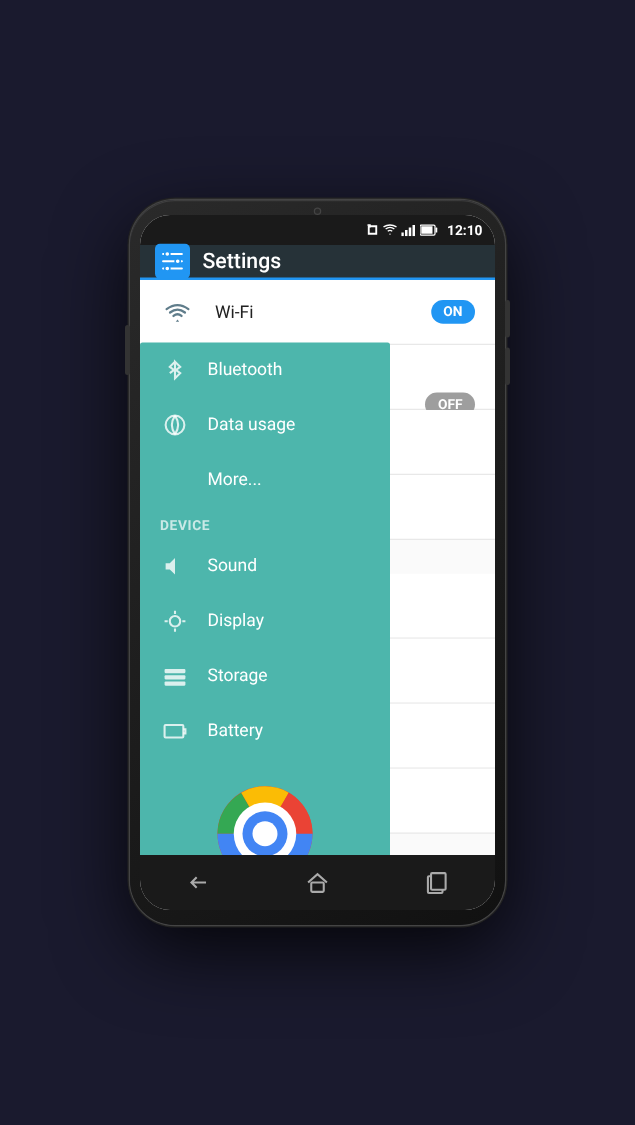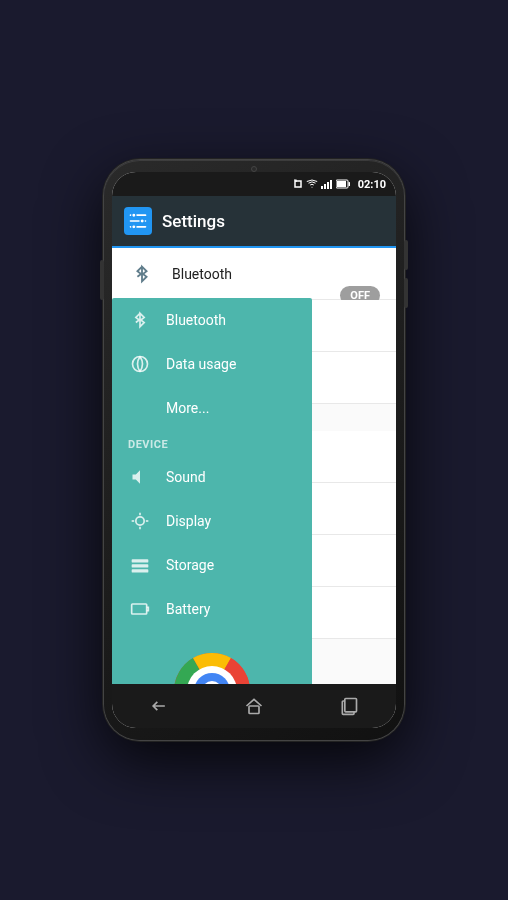--- a/index.html
+++ b/index.html
@@ -59,21 +59,21 @@
     .status-time {
       color: white;
       font-size: 11px;
       font-weight: bold;
       margin-left: 4px;
     }
 
     
     .app-bar {
       background: #263238;
-      height: 52px;
+      height: 28px;
       display: flex;
       align-items: center;
       padding: 0 12px;
       gap: 10px;
       flex-shrink: 0;
       border-bottom: 2px solid #2196F3;
     }
 
     .app-bar-icon {
       width: 28px;
@@ -310,40 +310,52 @@
           <rect x="6" y="3" width="2" height="7" fill="white"></rect>
           <rect x="9" y="1" width="2" height="9" fill="white"></rect>
         </svg>
 
         <svg width="14" height="10" viewBox="0 0 14 10" fill="white">
           <rect x="0" y="1" width="12" height="8" rx="1" fill="none" stroke="white" stroke-width="1"></rect>
           <rect x="12.5" y="3" width="1.5" height="4" rx="0.5" fill="white"></rect>
           <rect x="1" y="2" width="9" height="6" fill="white"></rect>
         </svg>
       </div>
-      <span class="status-time">02:10</span>
+      <span class="status-time">12:10</span>
     </div>
 
     <div class="app-bar">
       <div class="app-bar-icon">
         <svg viewBox="0 0 24 24" fill="white">
           <rect x="2" y="4" width="20" height="2" rx="1"></rect>
           <rect x="2" y="11" width="20" height="2" rx="1"></rect>
           <rect x="2" y="18" width="20" height="2" rx="1"></rect>
           <circle cx="7" cy="5" r="2.5" fill="white" stroke="#2196F3" stroke-width="1.5"></circle>
           <circle cx="17" cy="12" r="2.5" fill="white" stroke="#2196F3" stroke-width="1.5"></circle>
           <circle cx="7" cy="19" r="2.5" fill="white" stroke="#2196F3" stroke-width="1.5"></circle>
         </svg>
       </div>
       <span class="app-bar-title">Settings</span>
     </div>
 
     <div class="settings-content">
 
 
+      <div class="settings-item">
+        <div class="item-icon">
+          <svg viewBox="0 0 24 24">
+            <path d="M12 18 L13.5 20 L10.5 20 Z" fill="#607D8B"></path>
+            <path d="M8.5 15 Q12 12 15.5 15" fill="none" stroke="#607D8B" stroke-width="2" stroke-linecap="round"></path>
+            <path d="M5.5 12 Q12 7 18.5 12" fill="none" stroke="#607D8B" stroke-width="2" stroke-linecap="round"></path>
+            <path d="M2.5 9 Q12 2 21.5 9" fill="none" stroke="#607D8B" stroke-width="2" stroke-linecap="round"></path>
+          </svg>
+        </div>
+        <span class="item-label">Wi-Fi</span>
+        <span class="toggle-on">ON</span>
+      </div>
 
       <div class="settings-item">
         <div class="item-icon">
           <svg viewBox="0 0 24 24" fill="#607D8B">
             <path d="M12 4 L12 20 L17 15 L13 12 L17 9 Z M12 4 L7 9 L11 12 L7 15" fill="none" stroke="#607D8B" stroke-width="2"></path>
           </svg>
         </div>
         <span class="item-label">Bluetooth</span>
         <span class="toggle-off">OFF</span>
       </div>

